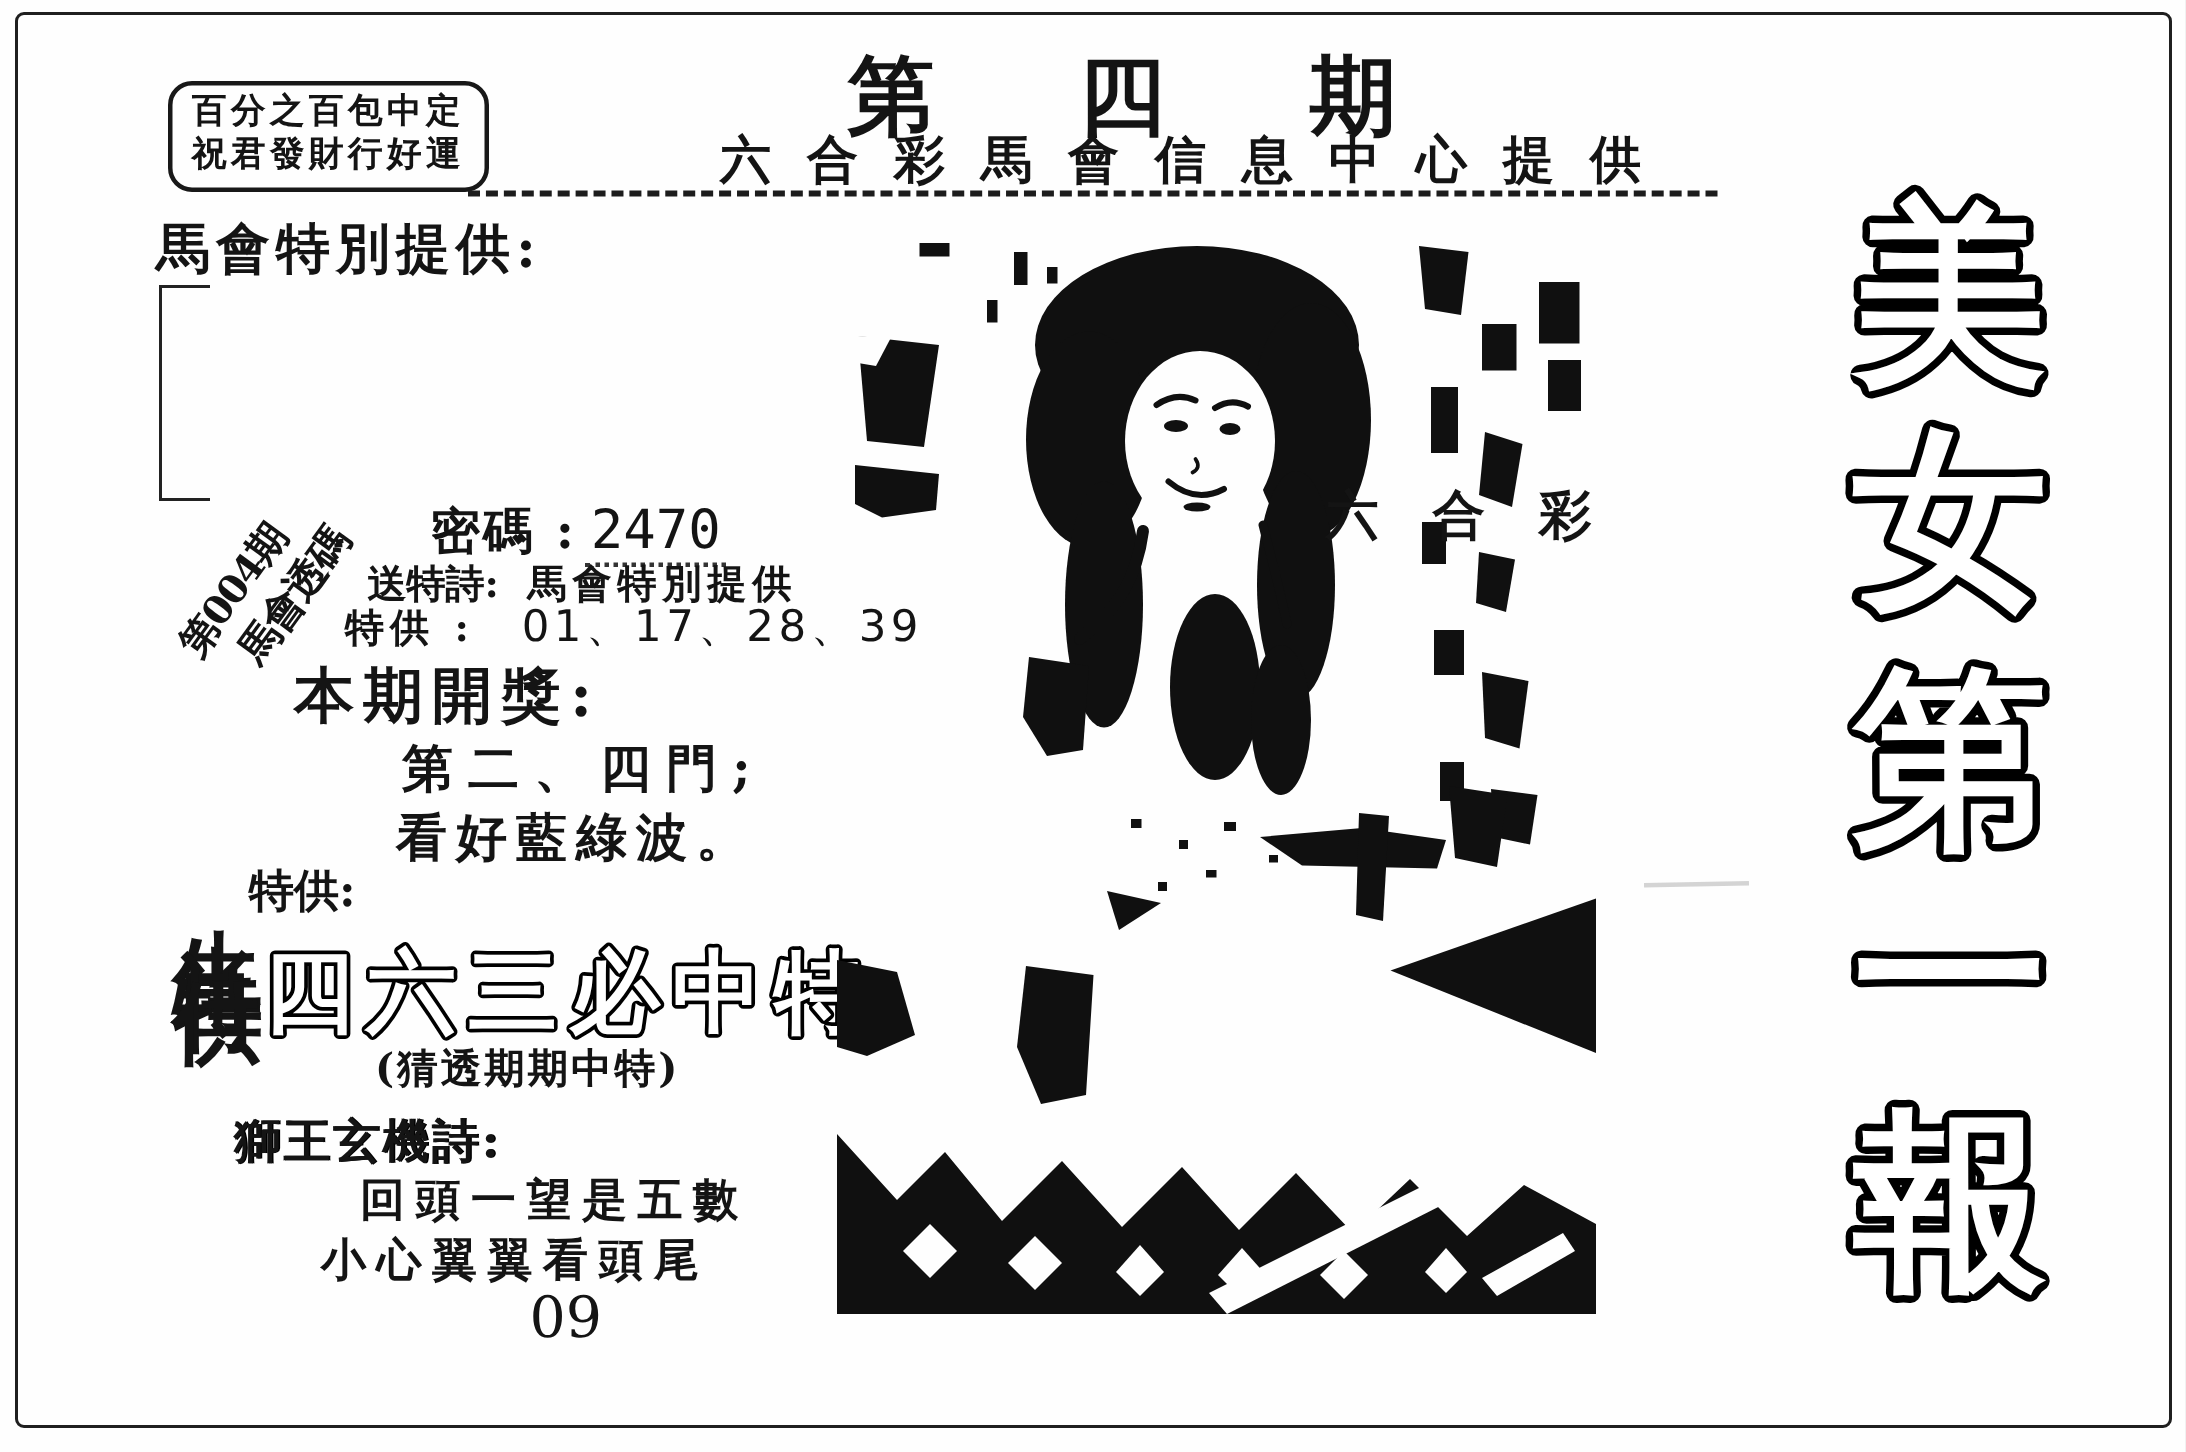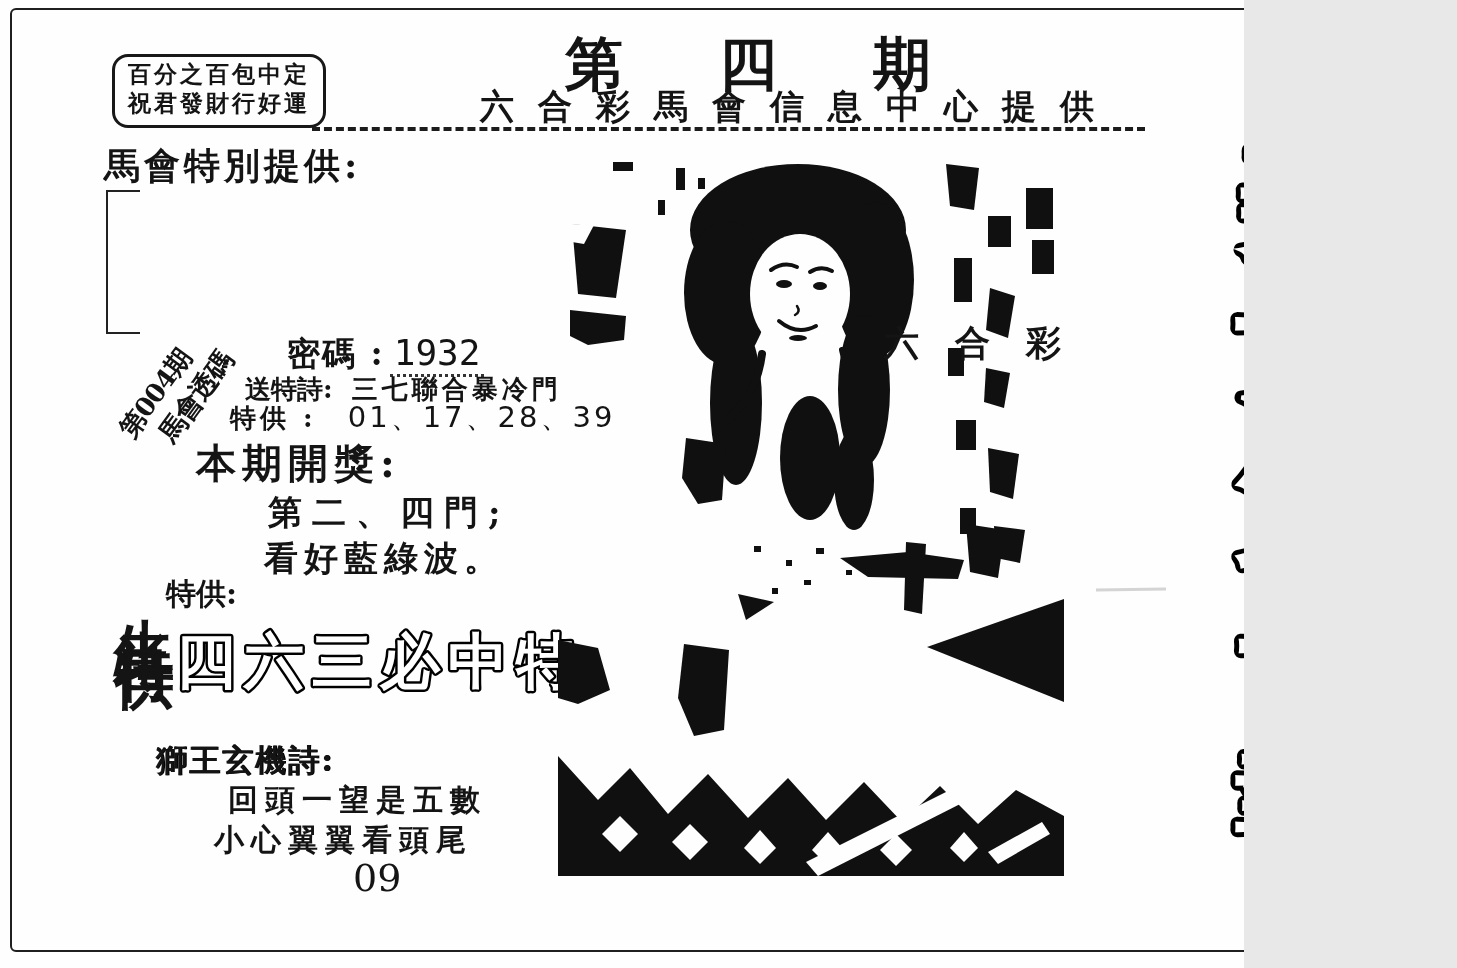--- a/index.html
+++ b/index.html
@@ -1,16 +1,16 @@
 <!DOCTYPE html>
 <html><head>
 <meta charset="utf-8">
 <style>
   html,body{margin:0;padding:0;background:#e8e8e8;}
-  .page{position:relative;width:1244px;height:968px;background:#fefefe;overflow:hidden;
+  .page{position:relative;width:1457px;height:968px;background:#fefefe;overflow:hidden;
         font-family:"DejaVu Serif","Liberation Serif",serif;color:#141414;}
   .abs{position:absolute;}
   .frame{left:10px;top:8px;width:1434px;height:940px;border:2px solid #1f1f1f;border-radius:6px;}
   .promo-box{left:112px;top:54px;width:208px;height:66px;border:3px solid #181818;border-radius:16px;
              text-align:center;font-size:23px;font-weight:700;line-height:29px;letter-spacing:3px;padding-top:2px;}
   .title{left:565px;top:26px;font-size:58px;font-weight:700;letter-spacing:96px;white-space:nowrap;text-align:right;}
   .subtitle{left:480px;top:84px;font-size:34px;font-weight:700;letter-spacing:24px;white-space:nowrap;text-align:right;}
   .underline{left:312px;top:127px;width:833px;height:0;border-top:4px dashed #1c1c1c;}
   .offer-label{left:104px;top:142px;font-size:36px;font-weight:700;letter-spacing:4px;}
   .bracket{left:106px;top:190px;width:32px;height:140px;border-left:2px solid #222;
@@ -23,21 +23,21 @@
   .poem-label{font-size:26px;font-weight:700;margin-right:14px;}
   .poem-value{font-size:26px;font-weight:700;letter-spacing:4px;}
   .num-label{font-size:26px;font-weight:700;letter-spacing:4px;margin-right:26px;}
   .num-value{font-size:29px;letter-spacing:3px;font-family:"DejaVu Sans","Liberation Sans",sans-serif;}
   .draw-heading{left:196px;top:436px;font-size:40px;font-weight:700;letter-spacing:6px;}
   .draw-line1{left:268px;top:490px;font-size:34px;font-weight:700;letter-spacing:10px;}
   .draw-line2{left:264px;top:536px;font-size:34px;font-weight:700;letter-spacing:6px;}
   .tegong-label{left:166px;top:574px;font-size:30px;font-weight:700;}
   .tegong-note{left:250px;top:694px;font-size:27px;font-weight:700;letter-spacing:2px;}
   .lion-heading{left:156px;top:740px;font-size:31px;font-weight:900;text-shadow:1px 0 0 #000;letter-spacing:2px;}
-  .poem1{left:228px;top:780px;font-size:30px;font-weight:700;letter-spacing:7px;}
+  .poem1{left:240px;top:780px;font-size:30px;font-weight:700;letter-spacing:7px;}
   .poem2{left:214px;top:820px;font-size:30px;font-weight:700;letter-spacing:7px;}
   .pageno{left:306px;top:856px;font-size:38px;margin-left:47px;}
   .zodiac{left:114px;top:570px;writing-mode:vertical-rl;font-size:60px;font-weight:700;letter-spacing:12px;line-height:62px;}
   .caption{left:884px;top:320px;font-size:35px;font-weight:700;letter-spacing:36px;white-space:nowrap;}
   .faint{left:1096px;top:588px;width:70px;height:3px;background:#cdcdcd;opacity:.85;transform:rotate(-1deg);}
   svg .ink{fill:#101010;}
   svg .stroke{fill:none;stroke:#101010;stroke-width:4;stroke-linecap:round;}
   svg .w8{stroke-width:8;} svg .w6{stroke-width:6;} svg .thin{stroke-width:2.5;}
   svg .white{fill:#fefefe;}
   .bubble{font-family:"DejaVu Sans","Liberation Sans",sans-serif;font-weight:bold;
@@ -60,41 +60,42 @@
   <div class="abs underline"></div>
 
   <div class="abs offer-label">馬會特別提供:</div>
   <div class="abs bracket"></div>
 
   <div class="abs stamp" style="left:105px;top:376px;">第004期</div>
   <div class="abs stamp" style="left:144px;top:379px;font-size:27px;">馬會透碼</div>
 
   <div class="abs row" style="left:287px;top:332px;">
     <span class="pw-label">密碼 :</span>
-    <span class="pw-value">1932</span>
+    <span class="pw-value">2470</span>
   </div>
 
   <div class="abs row" style="left:245px;top:372px;">
     <span class="poem-label">送特詩:</span>
-    <span class="poem-value">三七聯合暴冷門</span>
+    <span class="poem-value">馬會特別提供</span>
   </div>
 
   <div class="abs row" style="left:230px;top:398px;">
     <span class="num-label">特供 :</span>
     <span class="num-value">01、17、28、39</span>
   </div>
 
   <div class="abs draw-line1">第二、四門;</div>
   <div class="abs draw-heading">本期開獎:</div>
   <div class="abs draw-line2">看好藍綠波。</div>
 
   <div class="abs tegong-label">特供:</div>
   <svg class="abs" style="left:172px;top:616px;" width="410" height="86" viewBox="0 0 410 86">
     <text class="bubble" x="4" y="66" font-size="60" letter-spacing="8" stroke-width="5">四六三必中特</text>
   </svg>
+  <div class="abs tegong-note">(猜透期期中特)</div>
 
   <div class="abs lion-heading">獅王玄機詩:</div>
   <div class="abs poem1">回頭一望是五數</div>
   <div class="abs poem2">小心翼翼看頭尾</div>
 
   <div class="abs pageno">09</div>
 
   <div class="abs zodiac">生肖特供</div>
 
   <svg class="abs" style="left:558px;top:158px;" width="506" height="718" viewBox="0 0 506 718">

